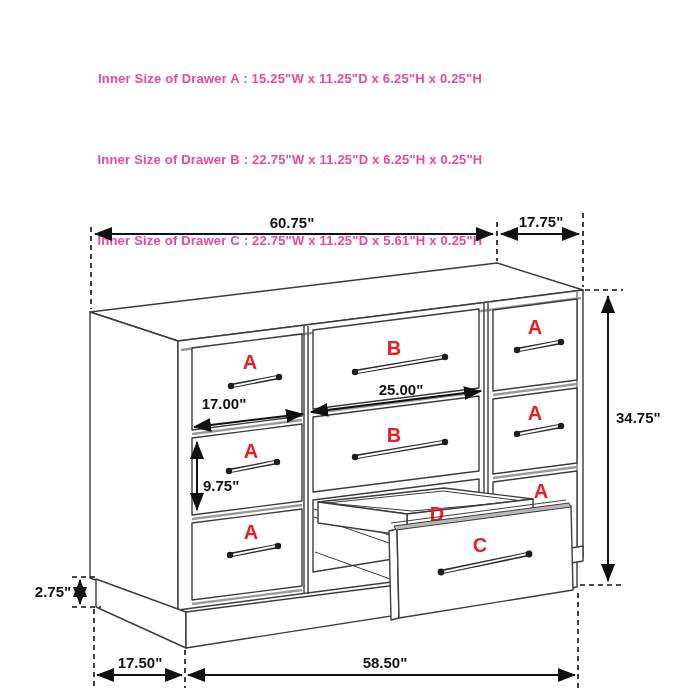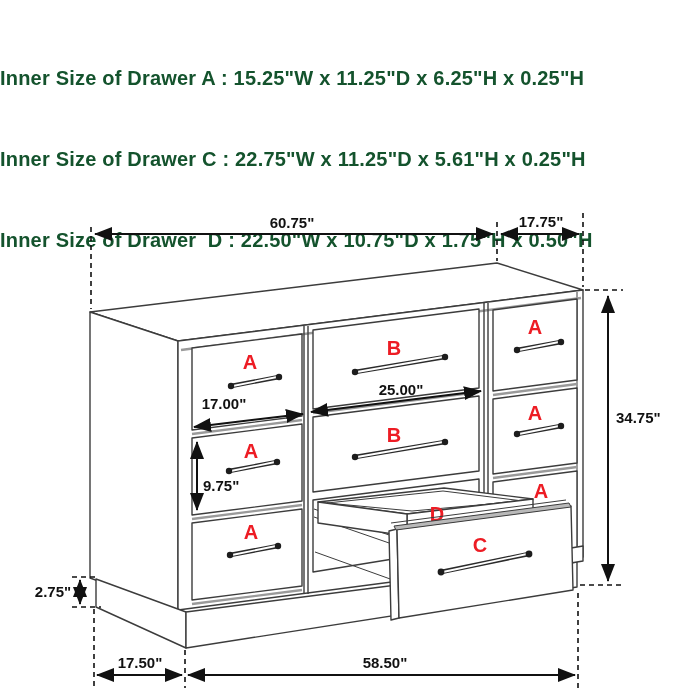--- a/index.html
+++ b/index.html
@@ -1,19 +1,19 @@
 <!DOCTYPE html>
 <html><head>
 <meta charset="utf-8">
 <style>
   html,body{margin:0;padding:0;background:#fff;}
   #stage{position:relative;width:700px;height:700px;background:#ffffff;overflow:hidden;
          font-family:"Liberation Sans", sans-serif;}
   #header{position:absolute;top:11px;left:0;width:580px;text-align:center;
-          font-weight:bold;font-size:20px;line-height:27px;color:#14532d;
+          font-weight:bold;font-size:13px;line-height:27px;color:#ec4899;
           letter-spacing:0.2px;white-space:pre;}
   svg{position:absolute;top:0;left:0;}
   .face{fill:#ffffff;stroke:#3c3c3c;stroke-width:1.4;stroke-linejoin:round;}
   .ln{stroke:#3c3c3c;stroke-width:1.4;fill:none;}
   .thin{stroke:#3c3c3c;stroke-width:1;fill:none;}
   .rail{stroke:#9a9a9a;stroke-width:2.4;fill:none;}
   .dim{stroke:#111;stroke-width:2;fill:none;}
   .dash{stroke:#111;stroke-width:1.6;stroke-dasharray:5 4;fill:none;}
   .dimtext{font-family:"Liberation Sans",sans-serif;font-weight:bold;font-size:15px;fill:#111;}
   .red{font-family:"Liberation Sans",sans-serif;font-weight:bold;font-size:20px;fill:#ed1c24;text-anchor:middle;}
@@ -21,20 +21,21 @@
   .hbar2{stroke:#ffffff;stroke-width:1.8;stroke-linecap:round;}
   .knob{fill:#1d1d1d;}
 </style>
 </head>
 <body>
 
 <div id="stage">
 
   <div id="header">
     <div>Inner Size of Drawer A : 15.25"W x 11.25"D x 6.25"H x 0.25"H</div>
+    <div>Inner Size of Drawer B : 22.75"W x 11.25"D x 6.25"H x 0.25"H</div>
     <div>Inner Size of Drawer C : 22.75"W x 11.25"D x 5.61"H x 0.25"H</div>
     <div>Inner Size of Drawer  D : 22.50"W x 10.75"D x 1.75"H x 0.50"H</div>
   </div>
 
   <svg width="700" height="700" viewBox="0 0 700 700">
     <defs>
       <marker id="ah" markerWidth="10" markerHeight="8" refX="8.5" refY="3.5" orient="auto-start-reverse">
         <path d="M0,0 L9,3.5 L0,7 Z" fill="#111"></path>
       </marker>
     </defs>

